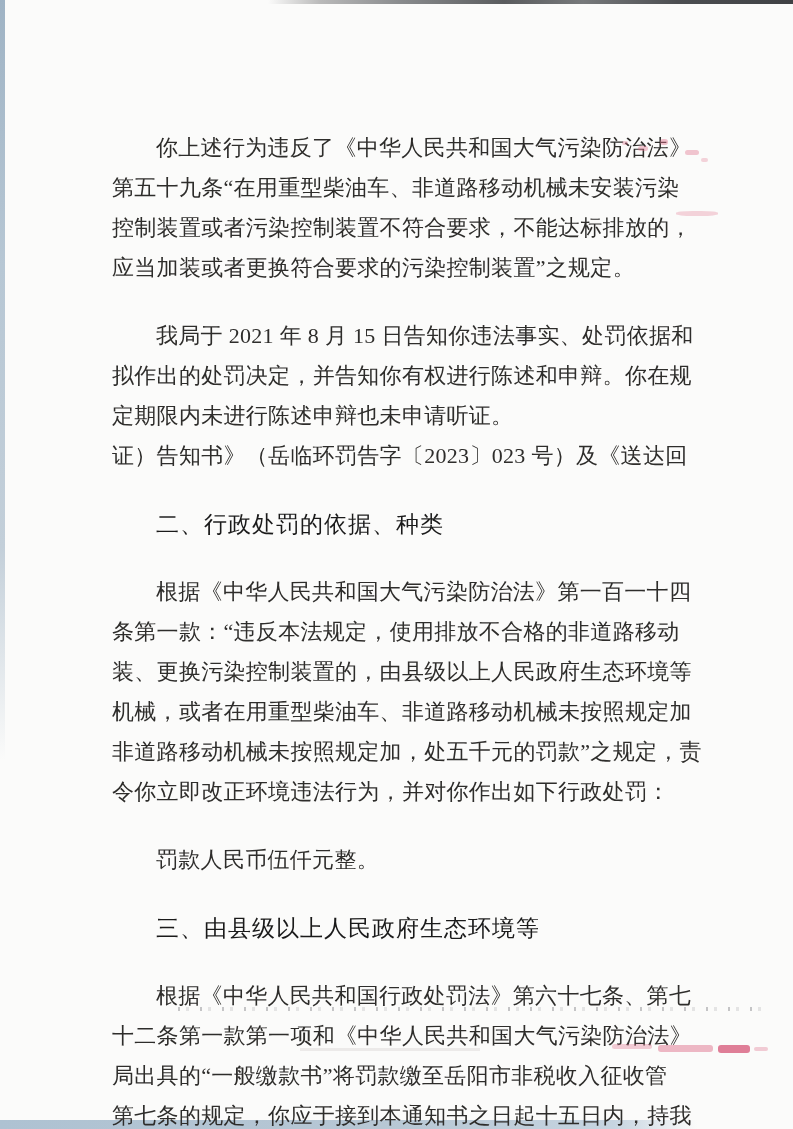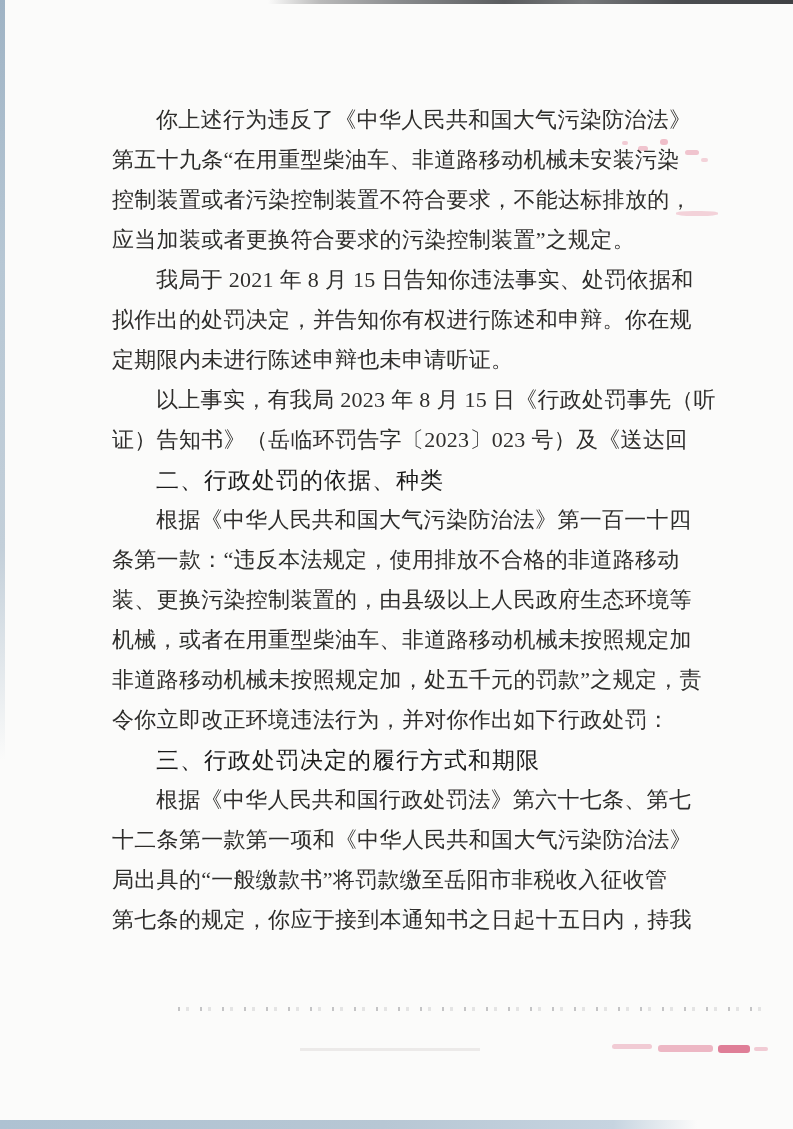--- a/index.html
+++ b/index.html
@@ -39,21 +39,21 @@
   
   .content{
     position:absolute;left:112px;top:100px;width:576px;
   }
   .line{
     height:40px;line-height:40px;
     font-size:22px;letter-spacing:0.3px;
     color:var(--text-body);
     white-space:nowrap;
   }
-  .line.indent{padding-left:44px;}
+  .line.indent{padding-left:44px;margin-top:28px;}
   .line.heading{
     font-family:"Liberation Sans","DejaVu Sans",sans-serif;
     font-weight:400;font-size:23px;letter-spacing:1px;
     color:var(--text-heading);
   }
   
   .artifact{position:absolute;pointer-events:none;}
   .ghost-dots{
     top:1007px;left:178px;width:592px;height:4px;opacity:.55;
     background:repeating-linear-gradient(90deg,
@@ -81,30 +81,30 @@
 <div class="edge-bottom"></div>
 
 <div class="content">
     <div class="line body indent">你上述行为违反了《中华人民共和国大气污染防治法》</div>
     <div class="line body">第五十九条“在用重型柴油车、非道路移动机械未安装污染</div>
     <div class="line body">控制装置或者污染控制装置不符合要求，不能达标排放的，</div>
     <div class="line body">应当加装或者更换符合要求的污染控制装置”之规定。</div>
     <div class="line body indent">我局于 2021 年 8 月 15 日告知你违法事实、处罚依据和</div>
     <div class="line body">拟作出的处罚决定，并告知你有权进行陈述和申辩。你在规</div>
     <div class="line body">定期限内未进行陈述申辩也未申请听证。</div>
-    <div class="line body indent">以上事实，有我局 2023 年 8 月 15 日《行政处罚事先（听</div>
     <div class="line body">证）告知书》（岳临环罚告字〔2023〕023 号）及《送达回</div>
     <div class="line heading indent">二、行政处罚的依据、种类</div>
     <div class="line body indent">根据《中华人民共和国大气污染防治法》第一百一十四</div>
     <div class="line body">条第一款：“违反本法规定，使用排放不合格的非道路移动</div>
     <div class="line body">装、更换污染控制装置的，由县级以上人民政府生态环境等</div>
     <div class="line body">机械，或者在用重型柴油车、非道路移动机械未按照规定加</div>
     <div class="line body">非道路移动机械未按照规定加，处五千元的罚款”之规定，责</div>
     <div class="line body">令你立即改正环境违法行为，并对你作出如下行政处罚：</div>
-    <div class="line heading indent">三、行政处罚决定的履行方式和期限</div>
+    <div class="line body indent">罚款人民币伍仟元整。</div>
+    <div class="line heading indent">三、由县级以上人民政府生态环境等</div>
     <div class="line body indent">根据《中华人民共和国行政处罚法》第六十七条、第七</div>
     <div class="line body">十二条第一款第一项和《中华人民共和国大气污染防治法》</div>
     <div class="line body">局出具的“一般缴款书”将罚款缴至岳阳市非税收入征收管</div>
     <div class="line body">第七条的规定，你应于接到本通知书之日起十五日内，持我</div>
   </div>
 
 <div class="artifact ghost-dots"></div>
 <div class="artifact pink pk1"></div>
 <div class="artifact pink pk2"></div>
 <div class="artifact pink pk3"></div>

